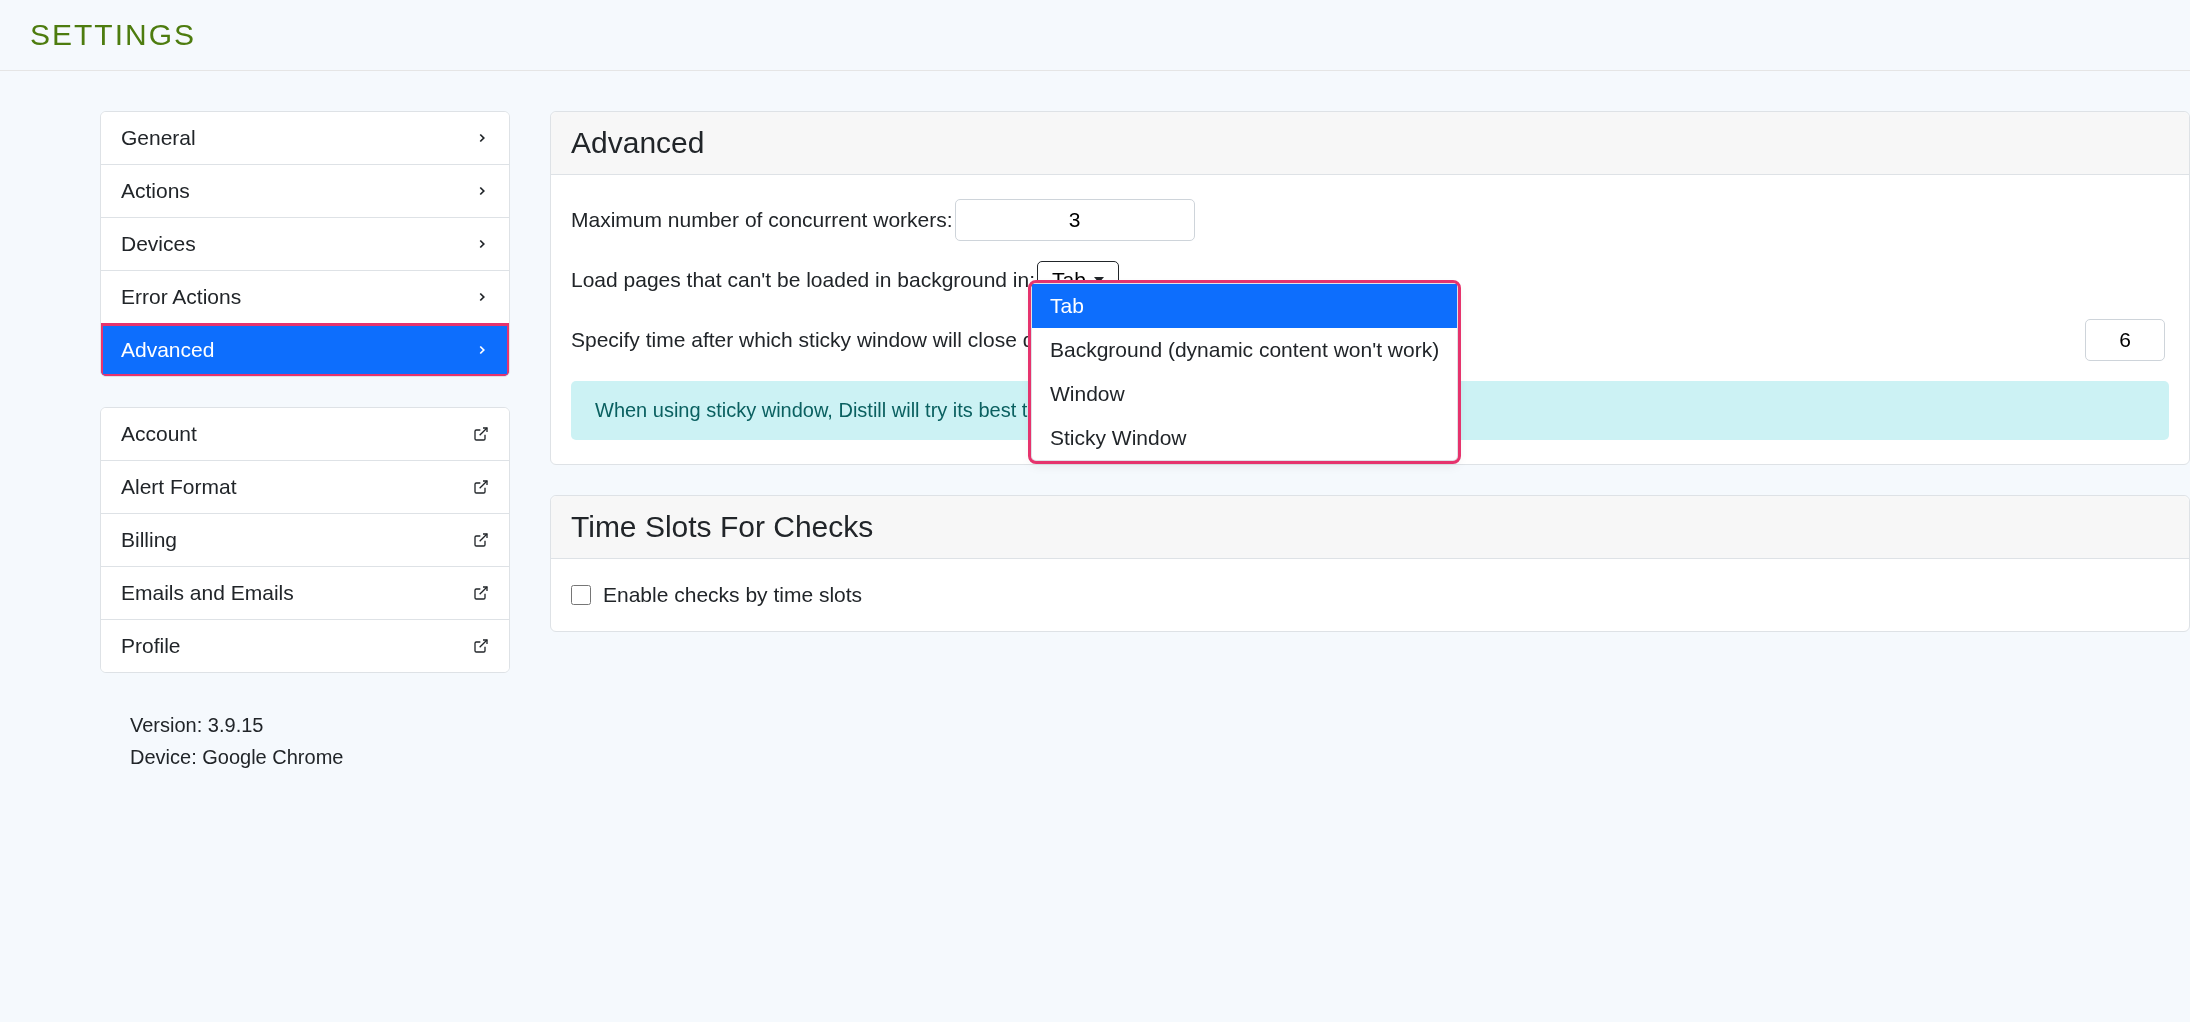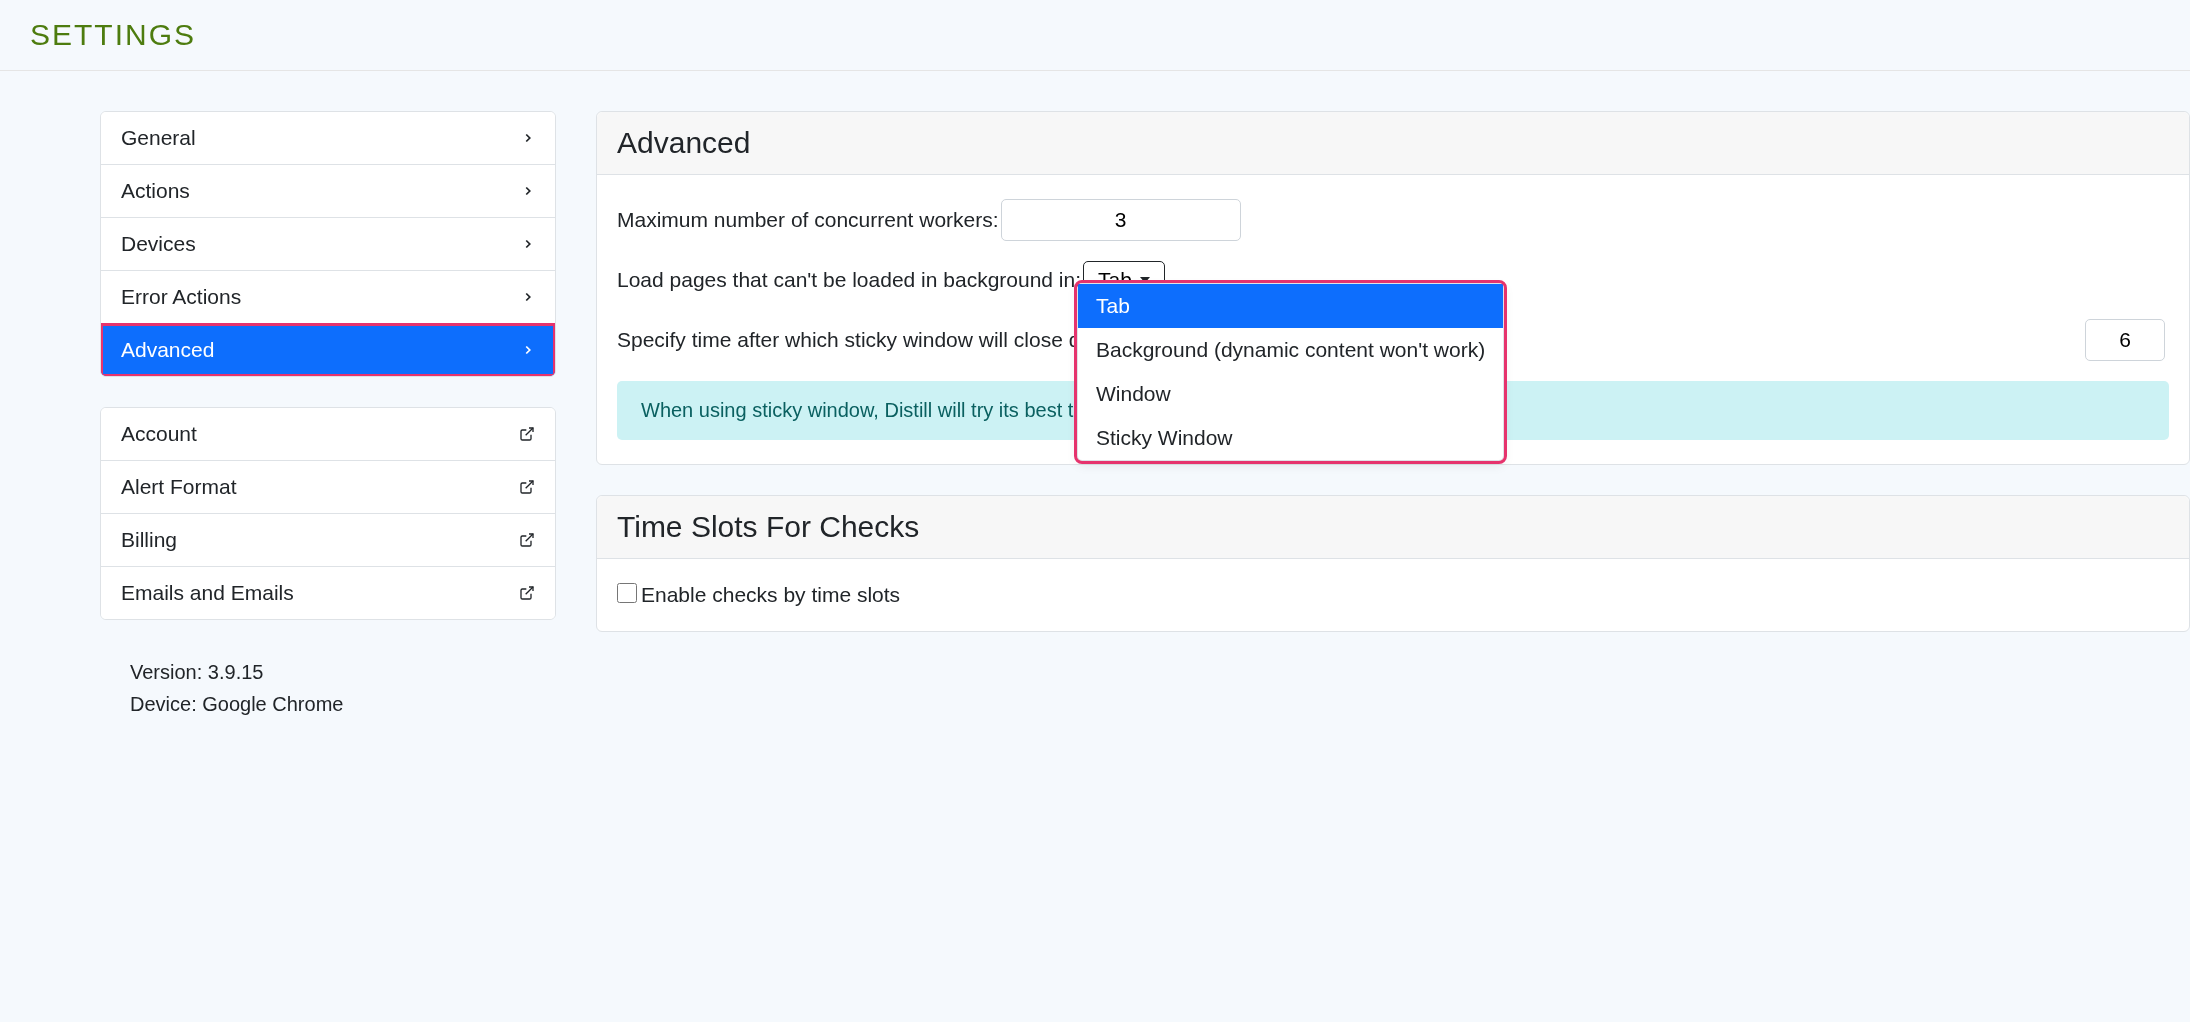--- a/index.html
+++ b/index.html
@@ -1,20 +1,20 @@
 <!DOCTYPE html>
 <html><head>
 <meta charset="utf-8">
 <style>
 * { box-sizing: border-box; margin: 0; padding: 0; }
 body { font-family: -apple-system, BlinkMacSystemFont, "Segoe UI", Helvetica, Arial, sans-serif; background: #f5f9fd; color: #212529; font-size: 21px; }
 .header { padding: 18px 30px; border-bottom: 1px solid #e5e5e5; background:#f5f9fd; }
 .header h1 { font-size: 30px; font-weight: 400; letter-spacing: 2px; color:#4d7c0f; }
 .container { display: flex; padding: 40px 0 0 0; }
-.sidebar { width: 456px; margin-left: 100px; }
+.sidebar { width: 410px; margin-left: 100px; }
 .main { flex: 1; margin-left: 40px; }
 
 .nav-group { border: 1px solid #dee2e6; border-radius: 6px; overflow: hidden; background:#fff; margin-bottom: 30px; }
 .nav-item { display:flex; align-items:center; justify-content:space-between; padding: 14px 20px; border-bottom: 1px solid #dee2e6; cursor:pointer; background:#fff; color:#212529; font-size:21px; }
 .nav-item:last-child { border-bottom: none; }
 .nav-item.active { background:#0d6efd; color:#fff; }
 .nav-item.active .chev { stroke:#fff; }
 .nav-item.highlighted { outline: 3px solid #e6336d; outline-offset:-2px; }
 .chev { width:14px; height:14px; }
 .ext { width:16px; height:16px; }
@@ -33,21 +33,21 @@
 
 .dropdown-btn { border:1px solid #212529; border-radius:5px; padding:6px 14px; background:#fff; font-size:21px; display:inline-flex; align-items:center; gap:8px; cursor:pointer; }
 .caret { width:0; height:0; border-left:5px solid transparent; border-right:5px solid transparent; border-top:6px solid #212529; }
 
 .info-banner { background:#ccf2f4; border-radius:5px; padding:18px 24px; color:#0a6060; font-size:20px; margin-top:10px; }
 
 .dropdown-menu { position:absolute; background:#fff; border:1px solid #dee2e6; border-radius:5px; box-shadow:0 4px 12px rgba(0,0,0,0.08); min-width:410px; z-index:100; outline:3px solid #e6336d; }
 .dropdown-option { padding:10px 18px; font-size:21px; cursor:pointer; }
 .dropdown-option.selected { background:#0d6efd; color:#fff; }
 
-.checkbox-row { display:flex; align-items:flex-start; gap:4px; font-size:21px; }
+.checkbox-row { display:flex; align-items:center; gap:12px; font-size:21px; }
 .checkbox-row input[type=checkbox] { width:20px; height:20px; }
 
 .rel { position:relative; }
 </style>
 </head>
 <body>
 
 <div class="header">
   <h1>SETTINGS</h1>
 </div>
@@ -113,20 +113,28 @@
           </svg>
       </div>
       <div class="nav-item">
         <span>Emails and Emails</span>
         <svg class="ext" viewBox="0 0 24 24" fill="none" stroke="#212529" stroke-width="2">
             <path d="M18 13v6a2 2 0 0 1-2 2H5a2 2 0 0 1-2-2V8a2 2 0 0 1 2-2h6"></path>
             <polyline points="15 3 21 3 21 9"></polyline>
             <line x1="10" y1="14" x2="21" y2="3"></line>
           </svg>
       </div>
+      <div class="nav-item">
+        <span>Profile</span>
+        <svg class="ext" viewBox="0 0 24 24" fill="none" stroke="#212529" stroke-width="2">
+            <path d="M18 13v6a2 2 0 0 1-2 2H5a2 2 0 0 1-2-2V8a2 2 0 0 1 2-2h6"></path>
+            <polyline points="15 3 21 3 21 9"></polyline>
+            <line x1="10" y1="14" x2="21" y2="3"></line>
+          </svg>
+      </div>
     </div>
 
     <div class="version-block">
       <div>Version: 3.9.15</div>
       <div>Device: Google Chrome</div>
     </div>
   </div>
 
   <div class="main">
     <div class="panel">

